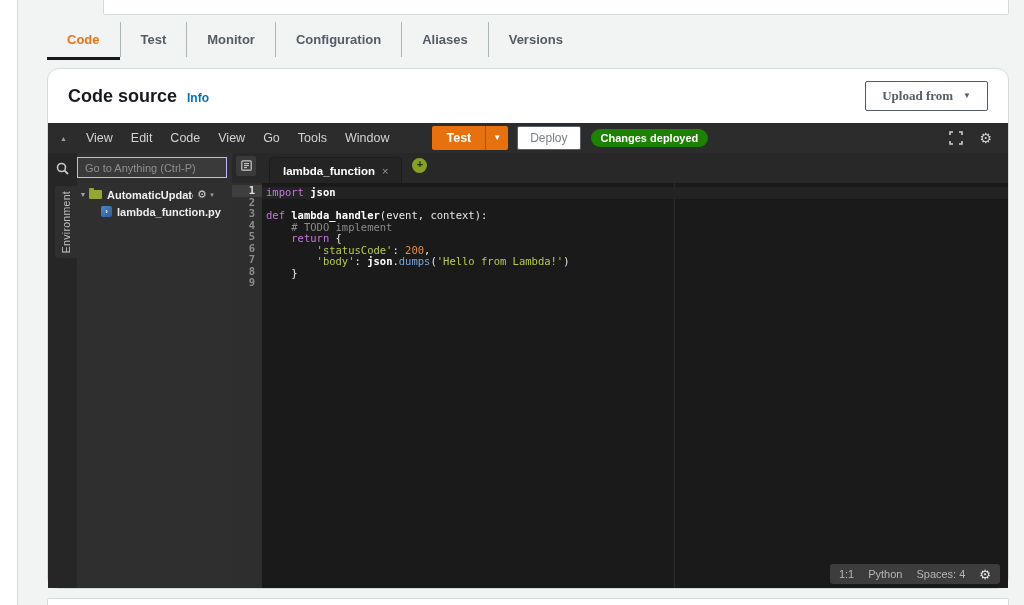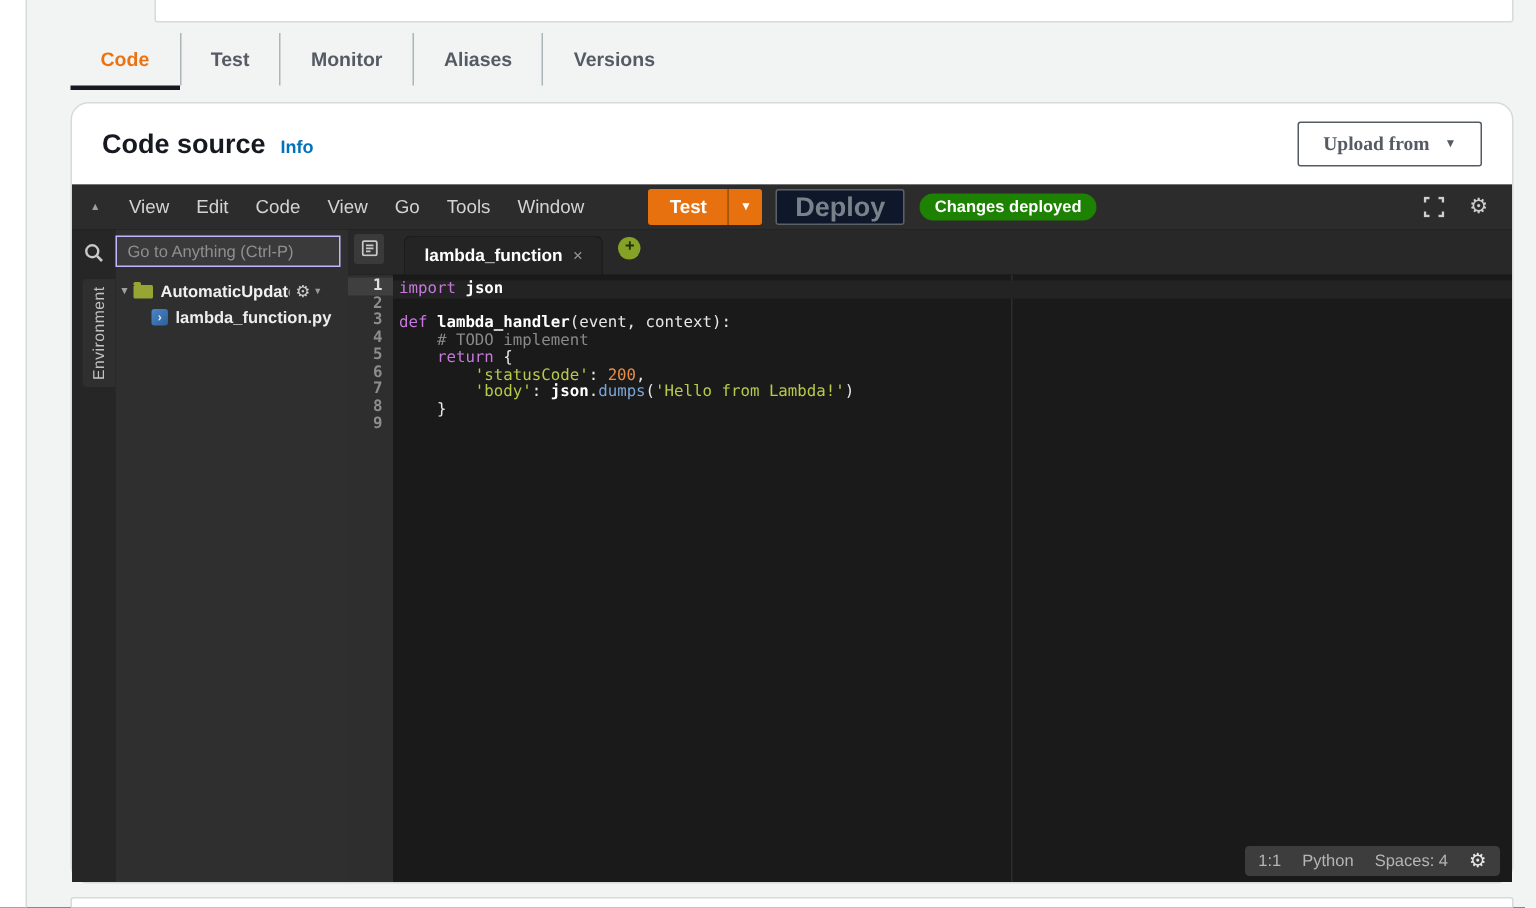--- a/index.html
+++ b/index.html
@@ -28,21 +28,21 @@
 
   
   .editor { flex:1; display:flex; flex-direction:column; background:#1a1a1a; overflow:hidden; }
   .ed-toolbar { height:30px; background:#2c2c2c; display:flex; align-items:center; padding:0 16px 0 10px; flex-shrink:0; }
   .collapse-icon { color:#9aa0a6; font-size:7px; margin:0 10px 0 2px; cursor:pointer; }
   .menu-items { display:flex; align-items:center; }
   .menu-item { color:#d3d3d3; font-size:12.5px; padding:0 9px; cursor:pointer; }
   .btn-test { display:flex; align-items:stretch; height:24px; margin-left:34px; border-radius:2px; overflow:hidden; cursor:pointer; }
   .btn-test .main { background:#e7710f; color:#ffffff; font-size:12.5px; font-weight:bold; display:flex; align-items:center; padding:0 14px; }
   .btn-test .split { background:#e7710f; border-left:1px solid #a85408; display:flex; align-items:center; padding:0 7px; color:#fff; }
-  .btn-deploy { height:24px; margin-left:9px; padding:0 12px; background:#0f172a; border:1px solid #5a6268; border-radius:2px; color:#79828a; font-size:18px; font-weight:bold; cursor:default; font-family:inherit; }
+  .btn-deploy { height:24px; margin-left:9px; padding:0 12px; background:#ffffff; border:1px solid #5a6268; border-radius:2px; color:#79828a; font-size:12px; font-weight:normal; cursor:default; font-family:inherit; }
   .badge-deployed { height:18px; margin-left:10px; padding:0 10px; background:#1d8102; border-radius:9px; color:#ffffff; font-size:11px; font-weight:bold; display:flex; align-items:center; }
   .toolbar-right { margin-left:auto; display:flex; align-items:center; gap:16px; }
   .icon-btn { cursor:pointer; display:flex; align-items:center; color:#cfcfcf; }
   .gear-glyph { font-family:"DejaVu Sans", sans-serif; font-size:14px; color:#cfcfcf; }
 
   .ed-body { flex:1; display:flex; overflow:hidden; }
   .ed-strip { width:29px; background:#262626; flex-shrink:0; display:flex; flex-direction:column; align-items:center; }
   .search-btn { height:30px; display:flex; align-items:center; justify-content:center; cursor:pointer; }
   .env-tab { margin-top:3px; background:#2f2f2f; border-radius:3px 0 0 3px; width:22px; height:72px; display:flex; align-items:center; justify-content:center; cursor:pointer; align-self:flex-end; }
   .env-tab span { writing-mode:vertical-rl; transform:rotate(180deg); font-size:10.5px; color:#c2c2c2; letter-spacing:.3px; }
@@ -93,20 +93,21 @@
 </head>
 <body>
 
 <div class="left-strip"></div>
 <div class="top-card-sliver"></div>
 
 <div class="ftabs">
     <div class="ftab active">Code</div>
     <div class="ftab">Test</div>
     <div class="ftab">Monitor</div>
+    <div class="ftab">Configuration</div>
     <div class="ftab">Aliases</div>
     <div class="ftab">Versions</div>
   </div>
 
 <div class="card">
   <div class="card-header">
     <div class="title-group">
       <span class="card-title">Code source</span>
       <a class="info-link">Info</a>
     </div>

